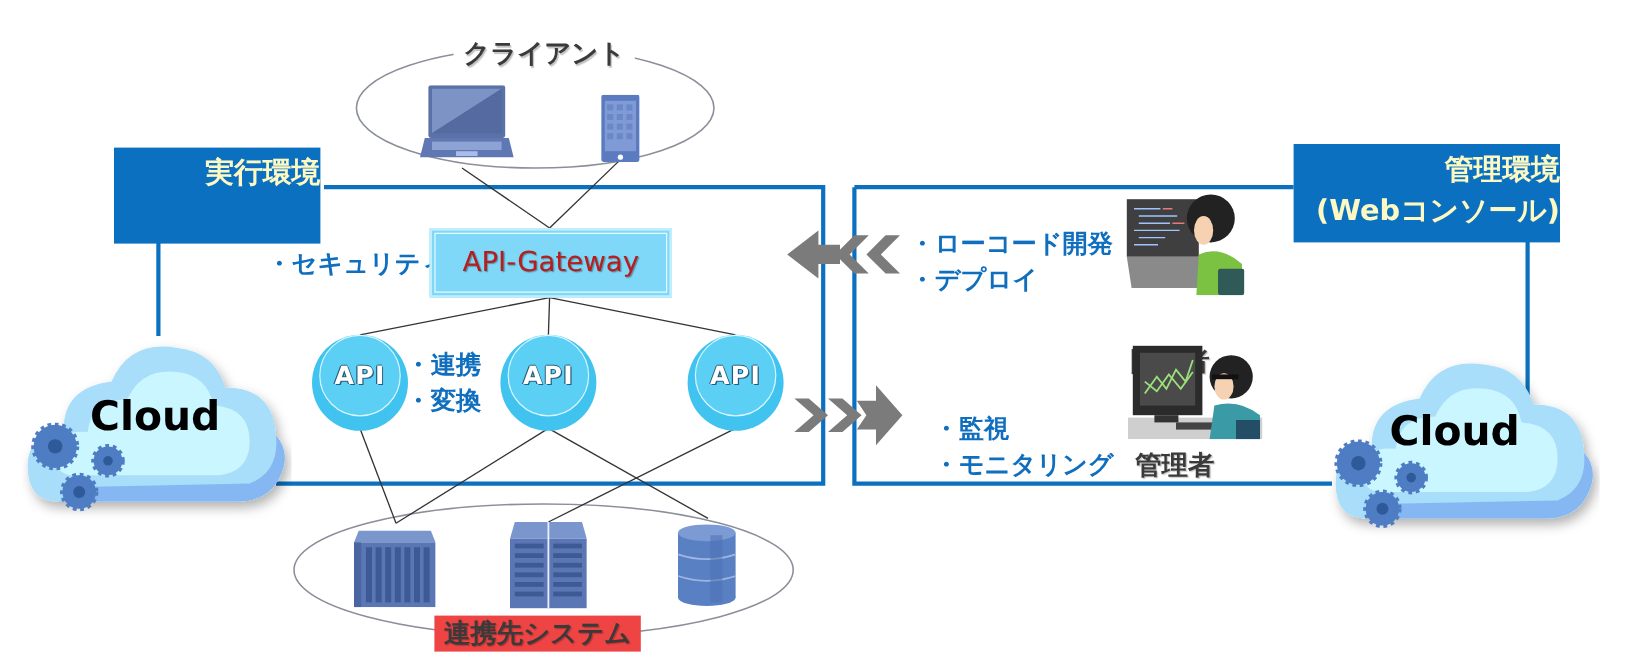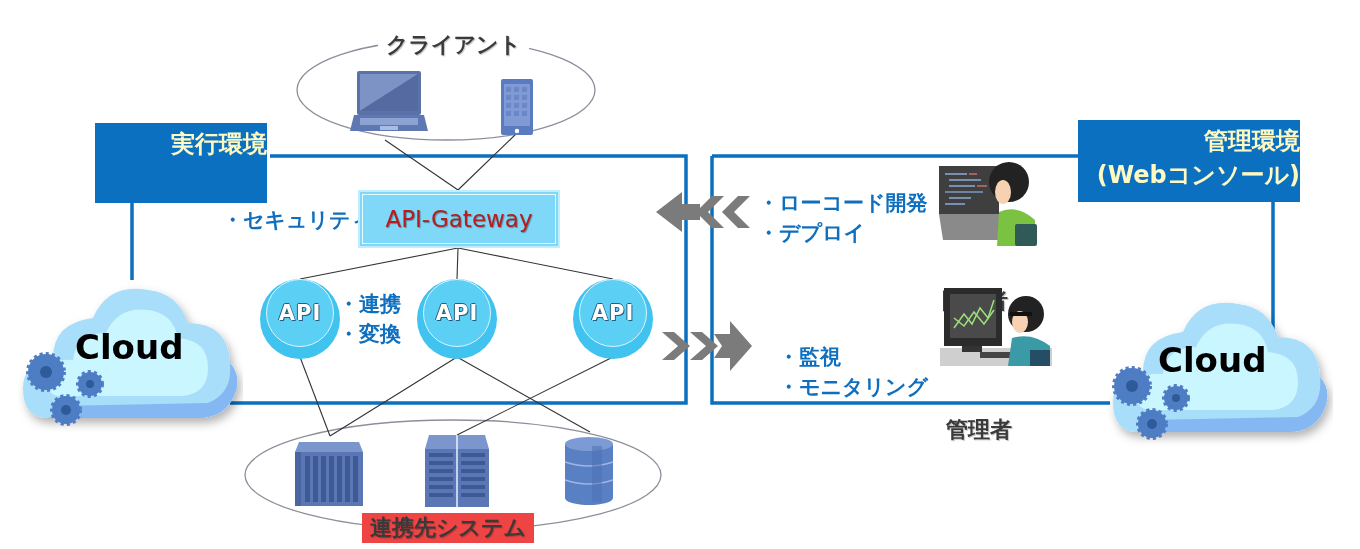--- a/index.html
+++ b/index.html
@@ -174,21 +174,21 @@
   <polyline points="14,40 24,26 32,36 40,20 48,30 54,12" fill="none" stroke="#9be07a" stroke-width="1.5"></polyline>
   <polyline points="14,30 24,38 34,24 44,36 54,22" fill="none" stroke="#9be07a" stroke-width="1.5"></polyline>
   <rect x="22" y="58" width="20" height="6" fill="#333"></rect>
   <rect x="40" y="64" width="30" height="6" fill="#444"></rect>
   <circle cx="86" cy="26" r="18" fill="#222"></circle>
   <ellipse cx="80" cy="34" rx="8" ry="11" fill="#f6d2b3"></ellipse>
   <rect x="70" y="24" width="22" height="4" fill="#111"></rect>
   <path d="M72 50 Q92 44 110 58 L110 78 L68 78 Z" fill="#3a9ba6"></path>
   <rect x="90" y="62" width="20" height="16" fill="#244e66"></rect>
 </svg>
-<div class="abs label-dark" style="left:946px; top:373px;margin-top:42px;">管理者</div>
+<div class="abs label-dark" style="left:946px; top:373px;">管理者</div>
 
 <svg class="abs" style="left:1108px; top:282px;" width="225" height="170" viewBox="0 0 225 170">
   <defs>
     <filter id="sh2" x="-20%" y="-20%" width="140%" height="150%">
         <feDropShadow dx="3" dy="5" stdDeviation="5" flood-color="#000" flood-opacity="0.3"></feDropShadow>
       </filter>
   </defs>
   <g filter="url(#sh2)">
     <path d="M30 150 Q5 150 5 120 Q5 95 35 90 Q35 55 75 50 Q90 15 130 22 Q160 25 170 55 Q210 55 212 95 Q225 110 215 130 Q205 150 180 150 Z" fill="#a8defa"></path>
     <path d="M180 150 Q205 150 215 130 Q225 110 212 95 Q215 125 190 135 L40 138 Q35 150 30 150 Z" fill="#85b8f2"></path>

